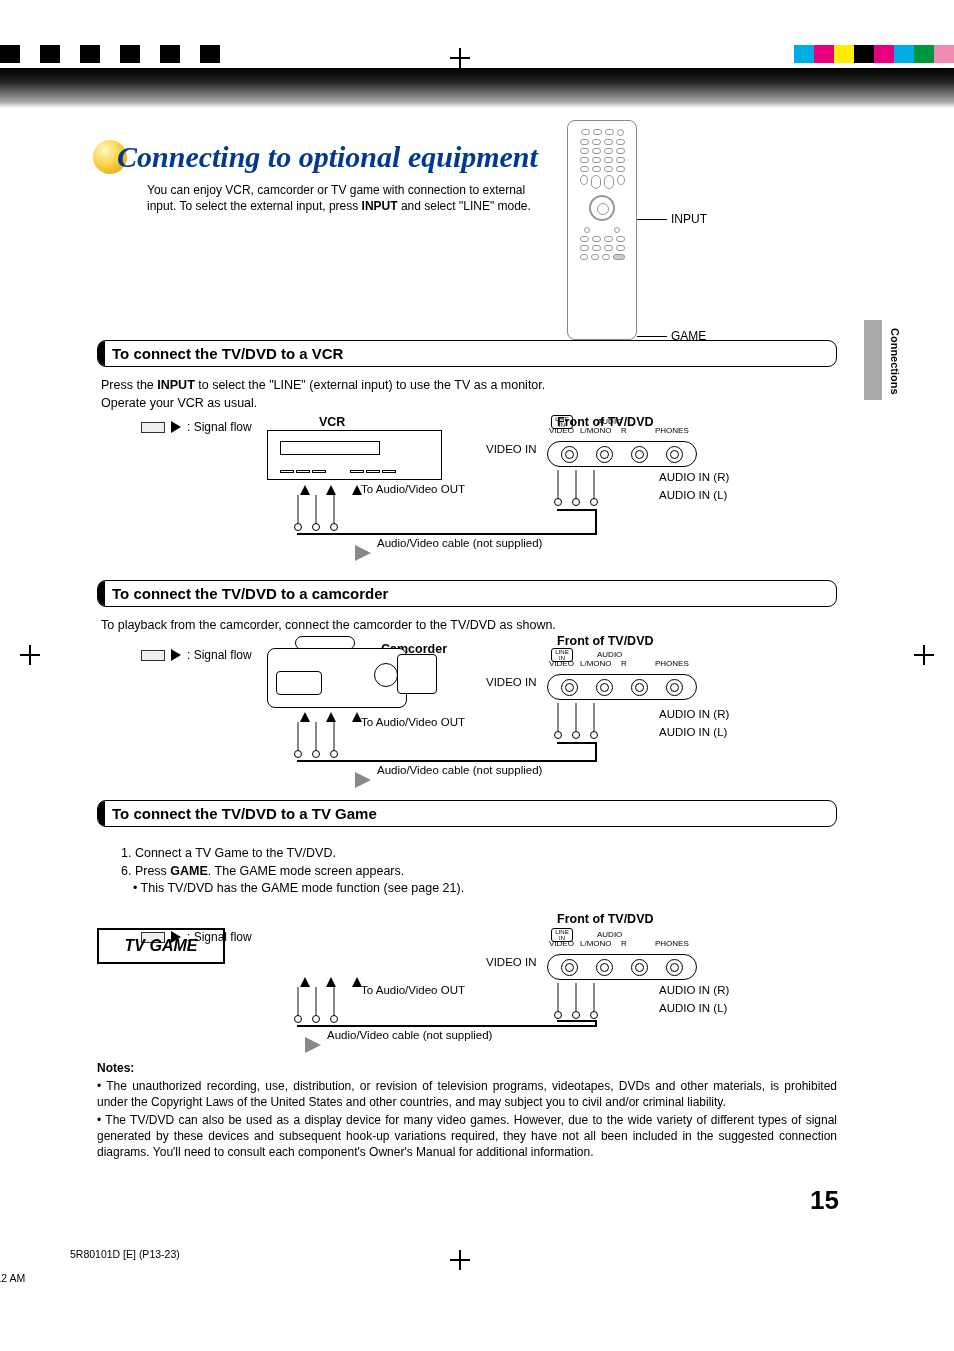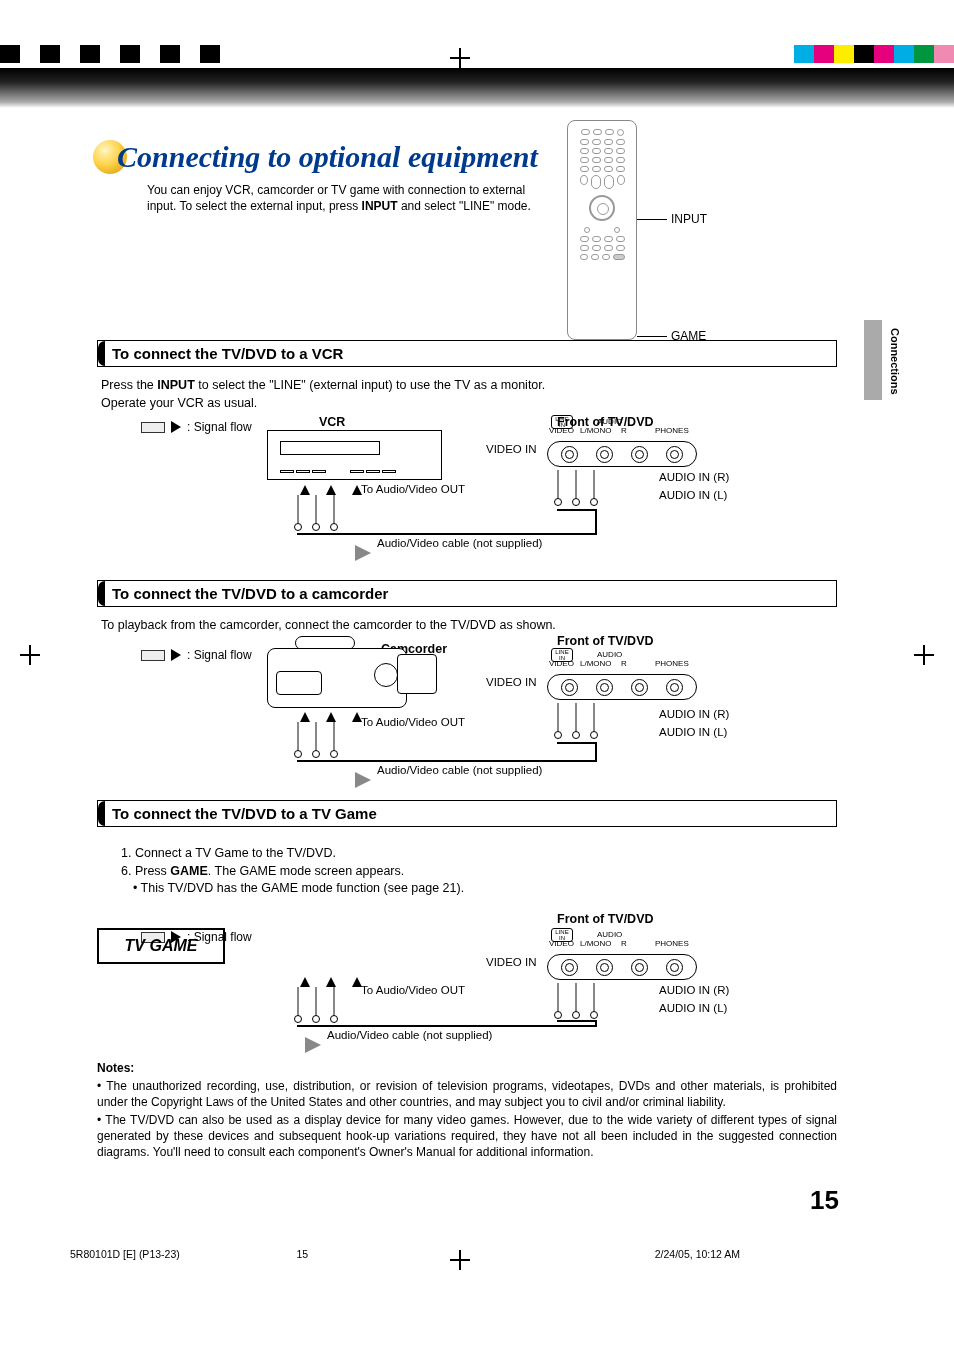--- a/index.html
+++ b/index.html
@@ -37,21 +37,21 @@
   .btn-dot { width:9px; height:6px; border:1px solid #999; border-radius:3px; }
   .btn-big { width:10px; height:14px; border:1px solid #999; border-radius:5px; }
   .btn-round { width:26px; height:26px; border:2px solid #999; border-radius:50%; margin:3px auto; position:relative; }
   .btn-round::after{content:"";position:absolute;top:6px;left:6px;width:10px;height:10px;border:1px solid #999;border-radius:50%;}
   .callout { position:absolute; font-size:12px; }
   .callout-line{position:absolute;height:1px;background:#000;}
   .side-tab { position:absolute; right:-5px; top:240px; width:18px; height:80px; background:#aaa; }
   .side-tab-text { position:absolute; right:-24px; top:248px; font-size:11px; font-weight:bold; writing-mode:vertical-rl; }
 
   .section { position:absolute; left:30px; width:740px; }
-  .section-header { border:1px solid #000; border-radius:0; padding:4px 18px 4px 14px; position:relative; background:#fff; font-weight:bold; font-size:15px; }
+  .section-header { border:1px solid #000; border-radius:9px; padding:4px 18px 4px 14px; position:relative; background:#fff; font-weight:bold; font-size:15px; }
   .section-header::before{content:"";position:absolute;left:0;top:0;bottom:0;width:7px;background:#000;border-radius:8px 0 0 8px;}
   .section-body { padding:10px 4px 4px 4px; font-size:12.5px; line-height:1.4; }
 
   .signal-flow { display:flex; align-items:center; gap:6px; font-size:12px;padding-left:44px; }
   .sig-box { width:24px; height:11px; border:1px solid #333; background:#eee; position:relative; }
   .sig-arrow { width:0;height:0;border-top:6px solid transparent;border-bottom:6px solid transparent;border-left:10px solid #000; }
 
   .diagram { position:relative; height:160px; }
   .device-box { position:absolute; border:1.5px solid #000; background:#fff; }
   .vcr-box { left:170px; top:15px; width:175px; height:50px; }
@@ -76,21 +76,21 @@
 
   .small-label{font-size:11.5px;position:absolute;}
   .flow-arrow-big{position:absolute;width:0;height:0;border-top:8px solid transparent;border-bottom:8px solid transparent;border-left:16px solid #888;}
 
   .notes-block { position:absolute; left:30px; top:980px; width:740px; font-size:12px; line-height:1.35; }
   .notes-title{font-weight:bold; margin-bottom:2px;}
   .notes-block p{ text-align:justify; margin:0 0 1px 0;}
   .chup{font-size:11px;position:relative;top:1px;}
 
   .page-num { position:absolute; right:38px; top:1105px; font-size:26px; font-weight:bold; }
-  .footer { position:absolute; left:70px; top:1248px; width:800px; font-size:10.5px; display:flex; justify-content:space-between; }
+  .footer { position:absolute; left:70px; top:1248px; width:800px; font-size:10.5px; display:flex; justify-content:space-between;flex-direction:column; }
 
   .bold{font-weight:bold;}
   .label-header{font-weight:bold;font-size:12.5px;position:absolute;}
 </style>
 </head>
 <body>
 
 <div class="crop-bars">
   <div class="crop-left" id="crop-left">
       <div class="seg" style="background: rgb(0, 0, 0);"></div>

